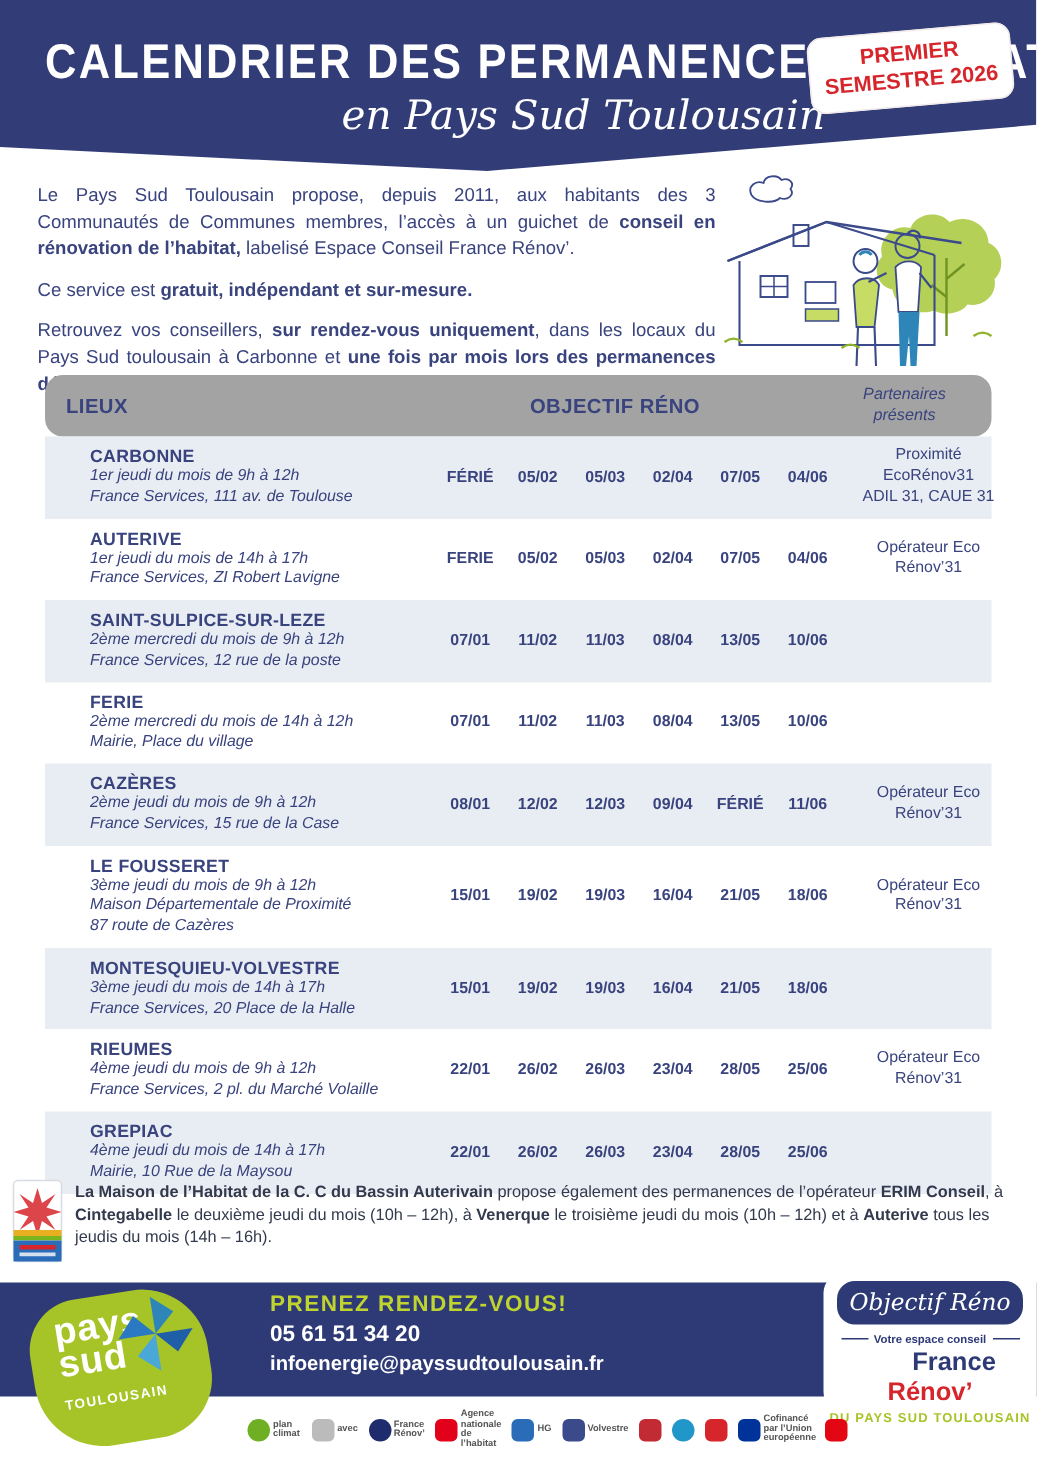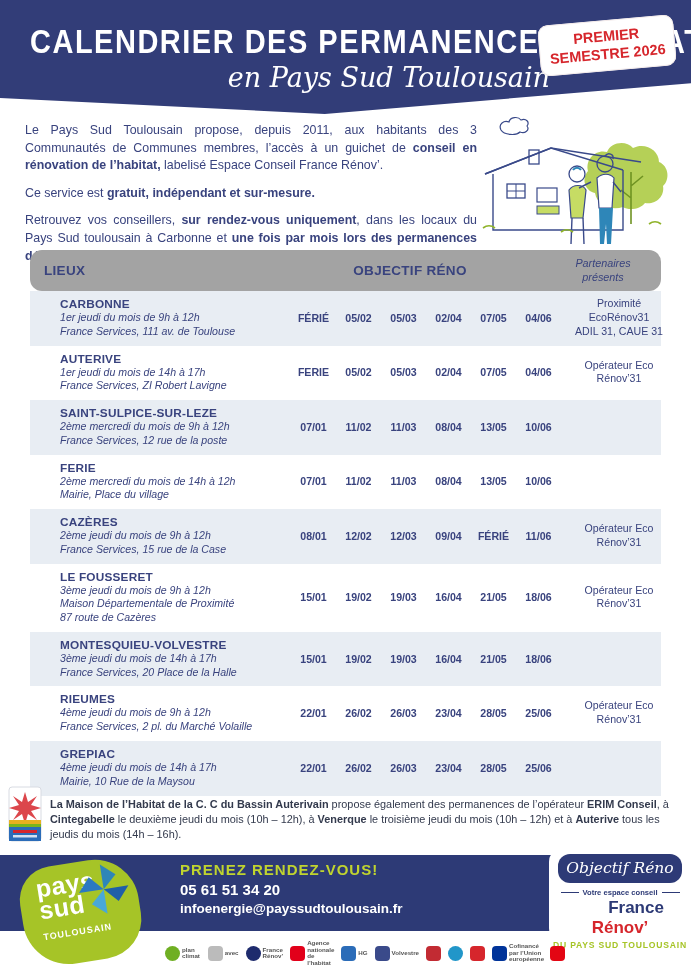--- a/index.html
+++ b/index.html
@@ -30,21 +30,21 @@
   .th-partners{text-align:center;font-style:italic;font-size:10.8px;line-height:1.25;white-space:pre-line;}
   .trow{display:grid;grid-template-columns:245px repeat(6,45px) 116px;align-items:center;padding:6px 16px 7px;}
   .trow.shaded{background:#e8edf3;}
   .loc{padding-left:14px;}
   .loc-name{font-weight:800;font-size:11.8px;letter-spacing:.2px;}
   .loc-line{font-style:italic;font-size:10.6px;line-height:1.3;}
   .dcell{text-align:center;font-size:10.6px;font-weight:600;}
   .pcell{text-align:center;font-size:10.6px;line-height:1.3;}
 
   
-  .note{position:absolute;left:8px;top:786px;width:676px;display:flex;gap:8px;align-items:flex-end;}
+  .note{position:absolute;left:8px;top:786px;width:676px;display:flex;gap:8px;align-items:flex-start;}
   .note-logo{flex:0 0 34px;height:56px;}
   .note-text{color:#2f3a56;font-size:10.9px;line-height:1.38;color:#333a4d;padding-top:2px;}
   .note-text span{color:#333a4d;}
 
   
   .fbar{position:absolute;left:0;top:855px;width:691px;height:76px;background:#2d3a76;}
   .fbar-center{position:absolute;left:180px;top:861px;width:330px;text-align:left;}
   .f-cta{color:#c0d42f;font-weight:800;font-size:15px;letter-spacing:1px;}
   .f-phone{color:#ffffff;font-weight:800;font-size:15px;margin-top:3px;}
   .f-email{color:#ffffff;font-weight:700;font-size:13.5px;margin-top:3px;}

